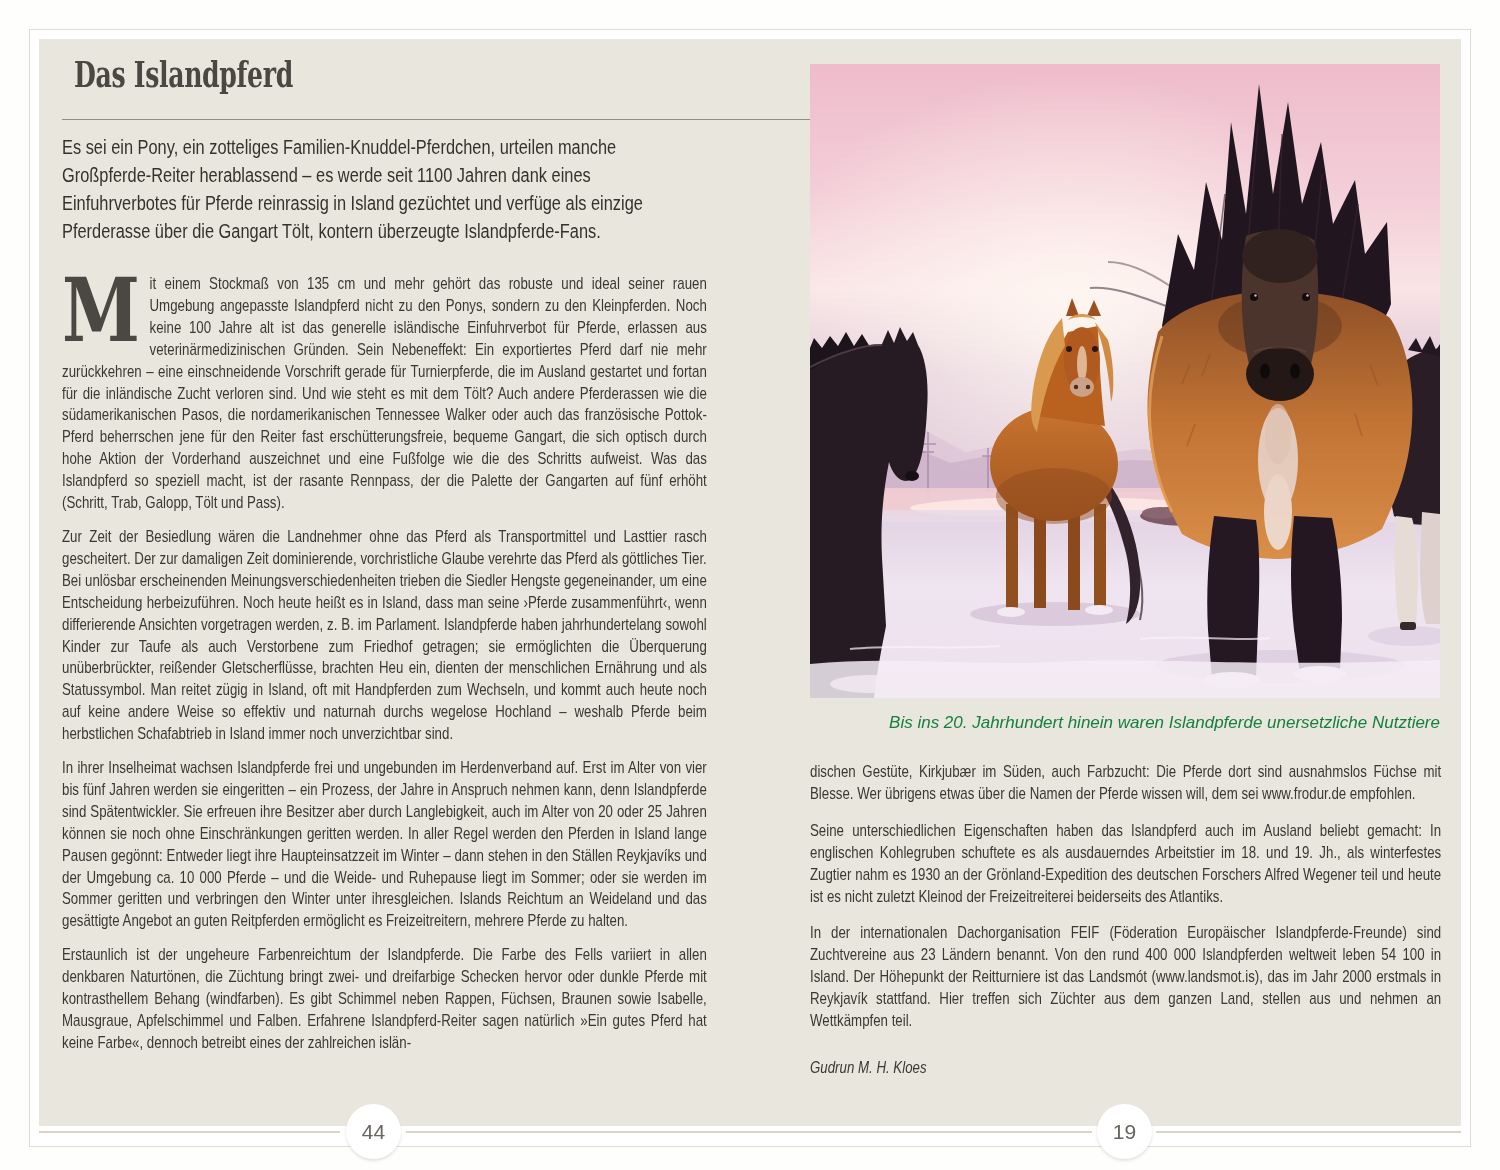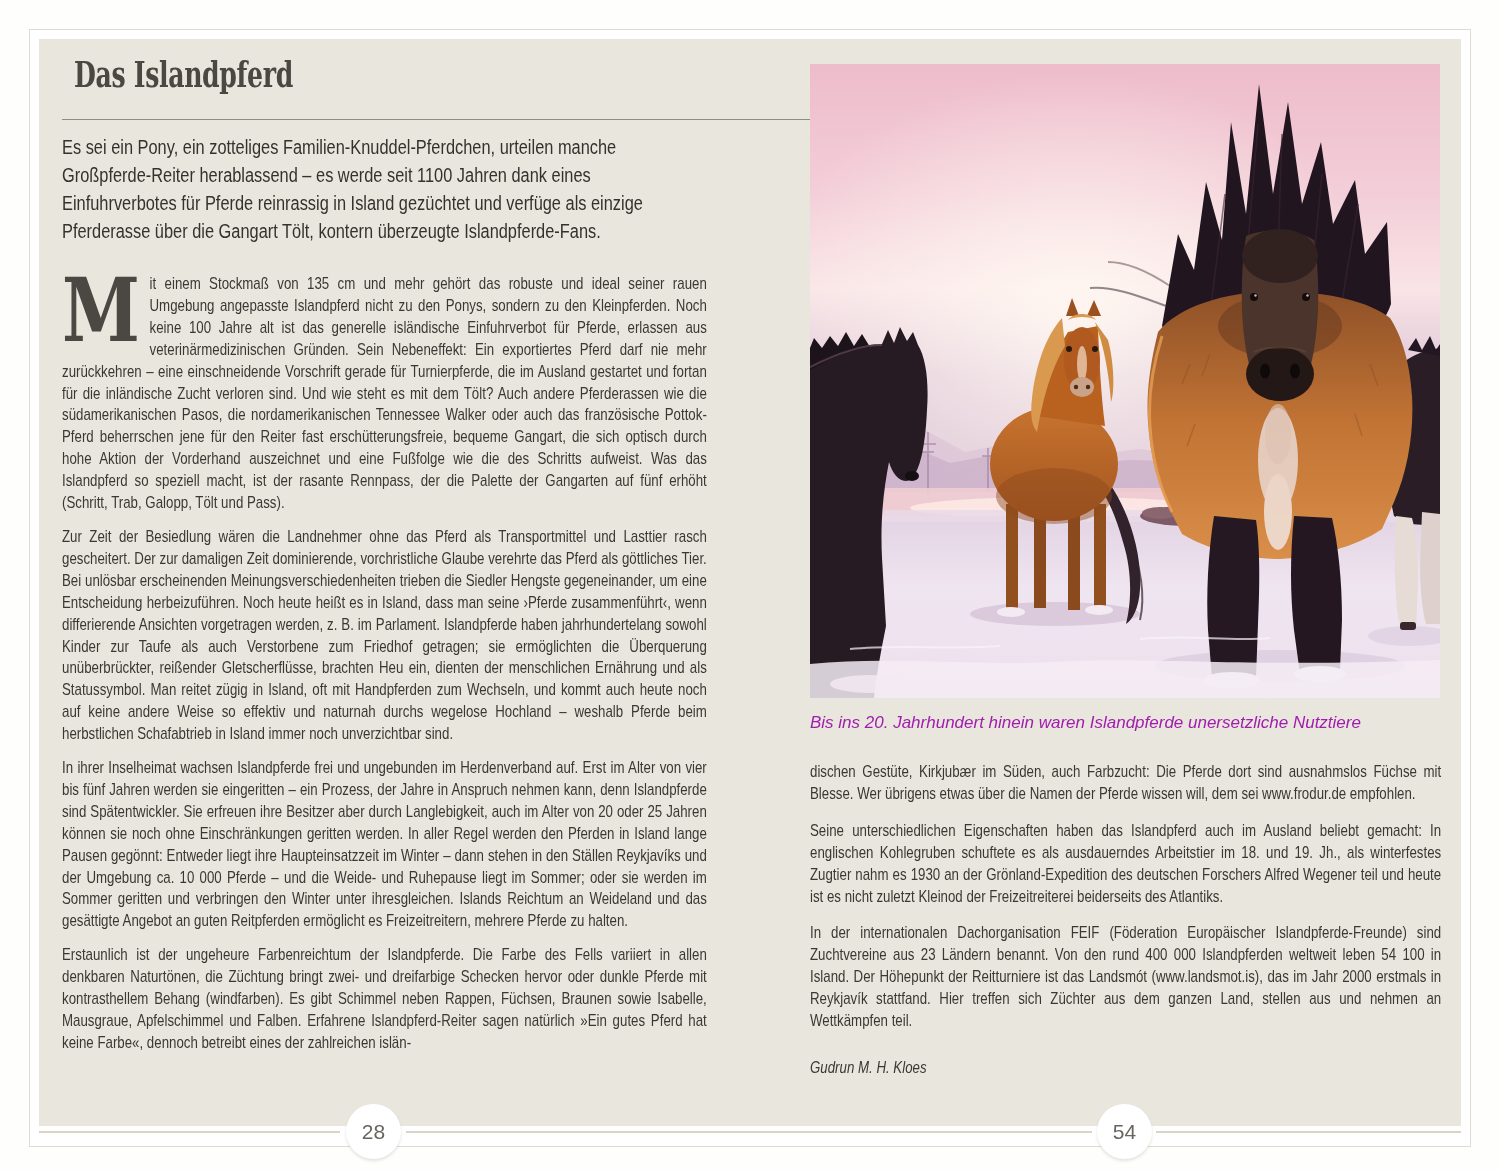--- a/index.html
+++ b/index.html
@@ -35,22 +35,22 @@
   }
   .copy p{margin:0 0 12px 0;font-size:16.6px;line-height:21.9px;color:#3a3833;text-align:justify;}
   .copy p:last-child{margin-bottom:0;}
   .dropcap{
     float:left;font-family:"DejaVu Serif","Liberation Serif",serif;font-weight:700;
     font-size:88px;line-height:64px;padding:5px 12px 0 0;color:#4b4843;
   }
   
   .photo{position:absolute;left:810px;top:64px;width:630px;height:634px;display:block;}
   .caption{
-    position:absolute;left:810px;top:713px;width:630px;text-align:left;
-    font-style:italic;font-size:17px;color:#a21caf;
+    position:absolute;left:810px;top:713px;width:630px;text-align:right;
+    font-style:italic;font-size:17px;color:#15803d;
   }
   .right-copy{
     position:absolute;left:810px;top:761px;width:789px;
     transform:scaleX(.8);transform-origin:0 0;
   }
   .right-copy p{margin:0 0 15px 0;}
   .author{font-style:italic;margin-top:25px !important;text-align:left !important;}
   
   .footer-line{position:absolute;top:1131px;height:2px;background:#d8d4c6;}
   .fl-1{left:39px;width:301px;}
@@ -243,17 +243,17 @@
   <p>Seine unterschiedlichen Eigenschaften haben das Islandpferd auch im Ausland beliebt gemacht: In englischen Kohlegruben schuftete es als ausdauerndes Arbeitstier im 18. und 19. Jh., als winterfestes Zugtier nahm es 1930 an der Grönland-Expedition des deutschen Forschers Alfred Wegener teil und heute ist es nicht zuletzt Kleinod der Freizeitreiterei beiderseits des Atlantiks.</p>
   <p>In der internationalen Dachorganisation FEIF (Föderation Europäischer Islandpferde-Freunde) sind Zuchtvereine aus 23 Ländern benannt. Von den rund 400 000 Islandpferden weltweit leben 54 100 in Island. Der Höhepunkt der Reitturniere ist das Landsmót (www.landsmot.is), das im Jahr 2000 erstmals in Reykjavík stattfand. Hier treffen sich Züchter aus dem ganzen Land, stellen aus und nehmen an Wettkämpfen teil.</p>
   <p class="author">Gudrun M. H. Kloes</p>
 </div>
 
 <div class="footer-line fl-1"></div>
 <div class="footer-line fl-2"></div>
 <div class="footer-line fl-3"></div>
 
 <div class="page-circle pc-left">
-  <span>28</span>
+  <span>44</span>
 </div>
 <div class="page-circle pc-right">
-  <span>54</span>
+  <span>19</span>
 </div>
 
 </body></html>

